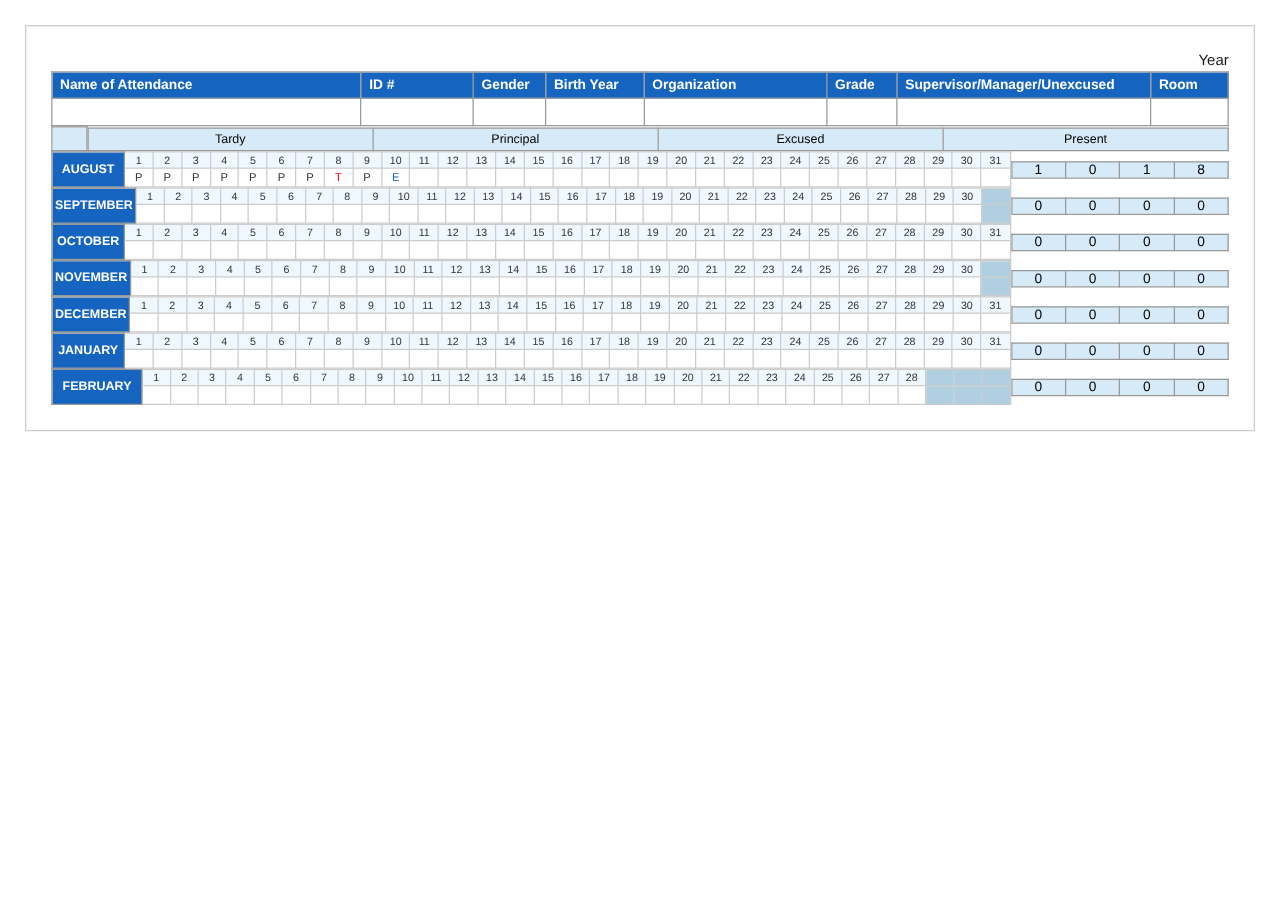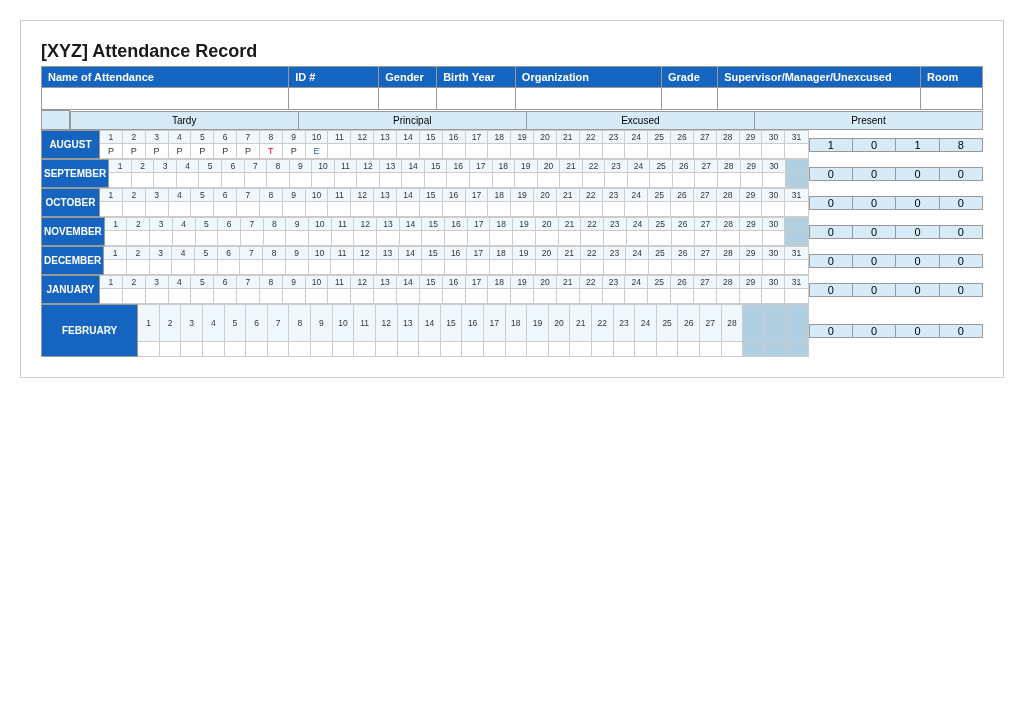--- a/index.html
+++ b/index.html
@@ -42,21 +42,21 @@
     .header-info-table td {
       border: 1px solid #999;
       height: 22px;
       background: white;
     }
   </style>
 </head>
 <body>
 
 <div class="page">
-  <div class="title">[XYZ] Attendance Record</div>
+  <div class="year-label">Year</div>
 
   <table class="header-info-table">
     <thead>
       <tr>
         <th style="width:220px">Name of Attendance</th>
         <th style="width:80px">ID #</th>
         <th style="width:50px">Gender</th>
         <th style="width:70px">Birth Year</th>
         <th style="width:130px">Organization</th>
         <th style="width:50px">Grade</th>
@@ -593,21 +593,21 @@
             <td style="min-width:13px;max-width:16px;height:15px;padding:1px 0;background:#fff;border:1px solid #ccc;text-align:center;font-size:9px;"></td>
             <td style="min-width:13px;max-width:16px;height:15px;padding:1px 0;background:#fff;border:1px solid #ccc;text-align:center;font-size:9px;"></td>
             <td style="min-width:13px;max-width:16px;height:15px;padding:1px 0;background:#fff;border:1px solid #ccc;text-align:center;font-size:9px;"></td>
             <td style="min-width:13px;max-width:16px;height:15px;padding:1px 0;background:#fff;border:1px solid #ccc;text-align:center;font-size:9px;"></td>
           </tr>
         </tbody>
       </table>
       <table style="width: 100%; border-collapse: collapse;">
         <tbody>
           <tr>
-            <td rowspan="2" style="background-color:#1565C0;color:white;font-weight:bold;font-size:10px;text-align:center;vertical-align:middle;width:58px;border:1px solid #999;padding:20px;">FEBRUARY</td>
+            <td rowspan="2" style="background-color:#1565C0;color:white;font-weight:bold;font-size:10px;text-align:center;vertical-align:middle;width:58px;border:1px solid #999;padding:8px;">FEBRUARY</td>
             <td style="font-size:8.5px;color:#333;background:#f0f8ff;min-width:13px;max-width:16px;padding:1px 0;border:1px solid #ccc;text-align:center;">1</td>
             <td style="font-size:8.5px;color:#333;background:#f0f8ff;min-width:13px;max-width:16px;padding:1px 0;border:1px solid #ccc;text-align:center;">2</td>
             <td style="font-size:8.5px;color:#333;background:#f0f8ff;min-width:13px;max-width:16px;padding:1px 0;border:1px solid #ccc;text-align:center;">3</td>
             <td style="font-size:8.5px;color:#333;background:#f0f8ff;min-width:13px;max-width:16px;padding:1px 0;border:1px solid #ccc;text-align:center;">4</td>
             <td style="font-size:8.5px;color:#333;background:#f0f8ff;min-width:13px;max-width:16px;padding:1px 0;border:1px solid #ccc;text-align:center;">5</td>
             <td style="font-size:8.5px;color:#333;background:#f0f8ff;min-width:13px;max-width:16px;padding:1px 0;border:1px solid #ccc;text-align:center;">6</td>
             <td style="font-size:8.5px;color:#333;background:#f0f8ff;min-width:13px;max-width:16px;padding:1px 0;border:1px solid #ccc;text-align:center;">7</td>
             <td style="font-size:8.5px;color:#333;background:#f0f8ff;min-width:13px;max-width:16px;padding:1px 0;border:1px solid #ccc;text-align:center;">8</td>
             <td style="font-size:8.5px;color:#333;background:#f0f8ff;min-width:13px;max-width:16px;padding:1px 0;border:1px solid #ccc;text-align:center;">9</td>
             <td style="font-size:8.5px;color:#333;background:#f0f8ff;min-width:13px;max-width:16px;padding:1px 0;border:1px solid #ccc;text-align:center;">10</td>

